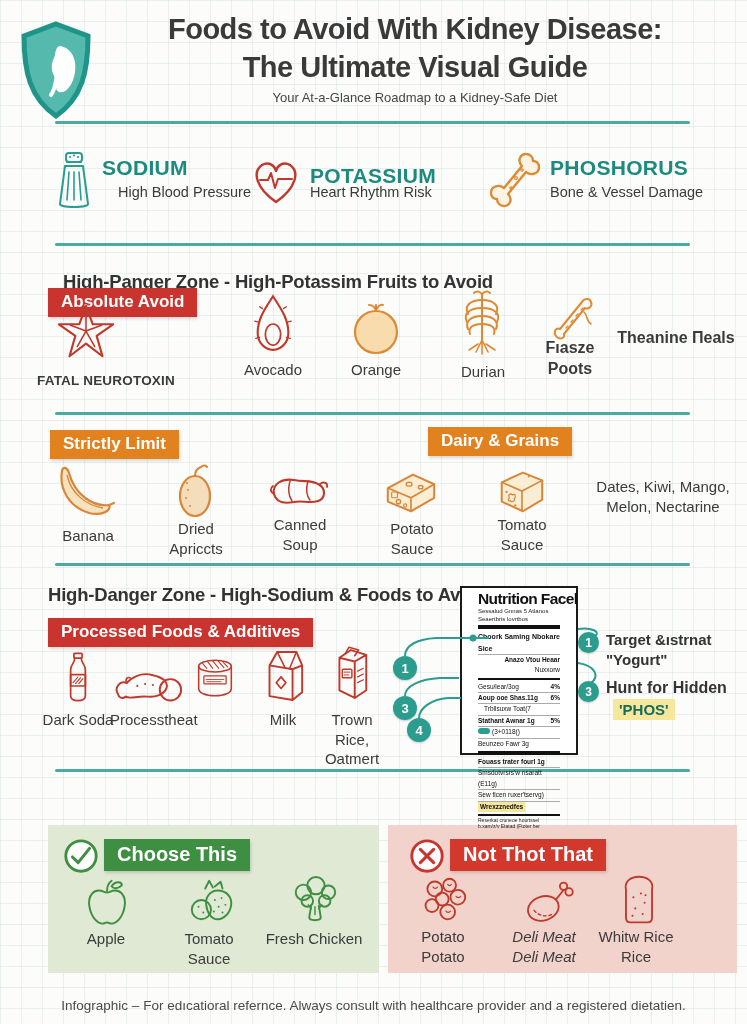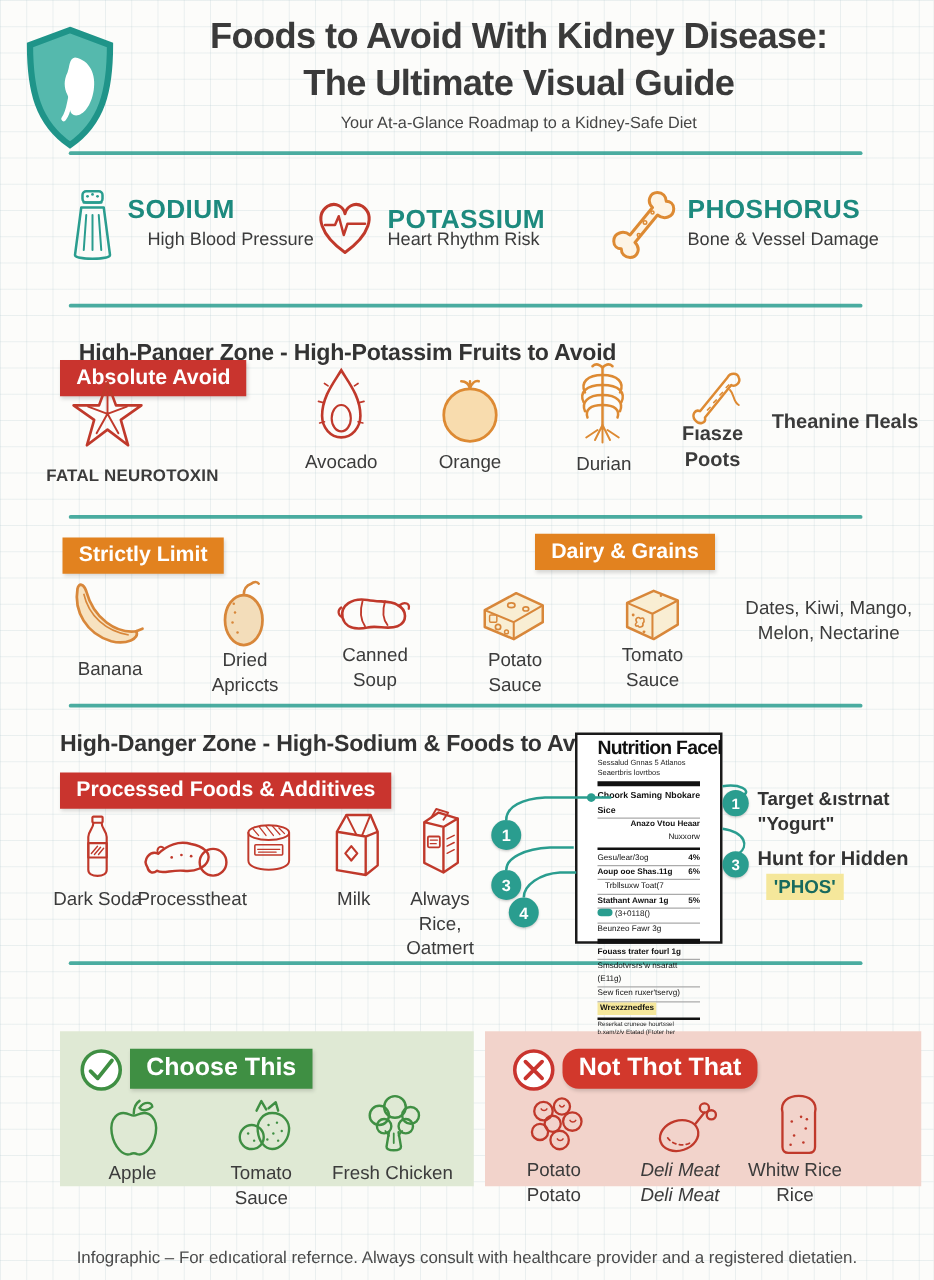--- a/index.html
+++ b/index.html
@@ -13,29 +13,29 @@
   .title{font-weight:800;color:#3a3a3a;text-align:center;font-size:29px;letter-spacing:-.5px;line-height:1.2;}
   .subtitle{font-size:13px;color:#454545;text-align:center;}
   .divider{position:absolute;left:55px;width:635px;height:3px;background:#2a9d8f;opacity:.85;border-radius:2px;}
   .legend-name{position:absolute;font-size:21px;font-weight:800;color:#1d8a7e;letter-spacing:.3px;}
   .legend-desc{position:absolute;font-size:14.5px;color:#3b3b3b;}
   .sec-h{position:absolute;font-size:18.5px;font-weight:800;color:#333;letter-spacing:-.2px;white-space:nowrap;}
   .badge{position:absolute;color:#fff;font-weight:800;font-size:17px;padding:4px 13px 5px;white-space:nowrap;box-shadow:1px 2px 3px rgba(0,0,0,.15);}
   .badge.red{background:#c9342e;}
   .badge.orange{background:#e2821f;}
   .badge.green{background:#3f8f43;font-size:20px;}
-  .badge.darkred{background:#d2382c;font-size:20px;border-radius:13px;}
+  .badge.darkred{background:#d2382c;font-size:20px;}
   .flabel{position:absolute;font-size:15px;color:#3b3b3b;text-align:center;white-space:pre-line;line-height:1.3;}
   .flabel.bold{font-weight:700;}
   .caps{font-size:13.5px;font-weight:600;letter-spacing:.2px;}
   .num{position:absolute;border-radius:50%;background:#2a9d8f;color:#fff;font-weight:800;display:flex;align-items:center;justify-content:center;z-index:40;width:24px;height:24px;font-size:13px;box-shadow:0 1px 2px rgba(0,0,0,.2);}
   .num.sm{width:21px;height:21px;font-size:12px;}
   .note{position:absolute;font-weight:800;color:#333;font-size:15px;white-space:nowrap;}
   .hl-phos{position:absolute;background:#f5e79b;color:#176a5e;font-weight:800;padding:2px 6px;font-size:15px;z-index:20;}
-  .panel{position:absolute;top:825px;height:124px;}
+  .panel{position:absolute;top:825px;height:148px;}
   .panel.greenbg{left:48px;width:331px;background:#dfe9d4;}
   .panel.redbg{left:388px;width:349px;background:#f2d3cb;}
   
   .nl{position:absolute;left:460px;top:586px;width:118px;height:169px;background:#fff;border:2px solid #1a1a1a;padding:3px 16px;z-index:10;color:#111;box-sizing:border-box;}
   .nl .t{font-size:15.5px;font-weight:800;letter-spacing:-.6px;line-height:1.05;white-space:nowrap;}
   .nl .s{font-size:6px;line-height:1.35;color:#222;}
   .nl .bar{height:4px;background:#111;margin:2px 0;}
   .nl .bar2{height:2px;background:#111;margin:2px 0;}
   .nl .r{display:flex;justify-content:space-between;font-size:6.5px;line-height:1.6;border-top:1px solid #aaa;}
   .nl .r.nb{border-top:none;}
@@ -251,21 +251,21 @@
 
   <svg class="abs" style="left:326px;top:642px;" width="46" height="64" viewBox="0 0 48 66">
     <g fill="none" stroke="#c0392b" stroke-width="2" stroke-linecap="round" stroke-linejoin="round">
       <path d="M14,16 L26,8 L42,13 L30,20 L14,16 L14,50 L30,58 L30,20 M30,58 L42,50 L42,13"></path>
       <path d="M20,12 L24,5 L34,8 L30,14" stroke-width="1.6"></path>
       <rect x="17" y="28" width="10" height="9" rx="1" stroke-width="1.5"></rect>
       <path d="M19,31 L25,31 M19,34 L24,34" stroke-width="1"></path>
       <path d="M33,30 L39,27 M33,36 L39,33 M33,42 L39,39" stroke-width="1.2"></path>
     </g>
   </svg>
-  <div class="flabel" style="left:316px;top:710px;width:72px;">Always Rice,
+  <div class="flabel" style="left:316px;top:710px;width:72px;">Trown Rice,
 Oatmert</div>
 
   <div class="nl">
     <div class="t">Nutrition Facel</div>
     <div class="s">Sessalud Gnnas 5 Atlanos</div>
     <div class="s">Seaertbris lovrtbos</div>
     <div class="bar"></div>
     <div class="r nb b" style="font-size:7px;">
       <span>Choork Saming Sice</span>
       <span>Nbokare</span>

